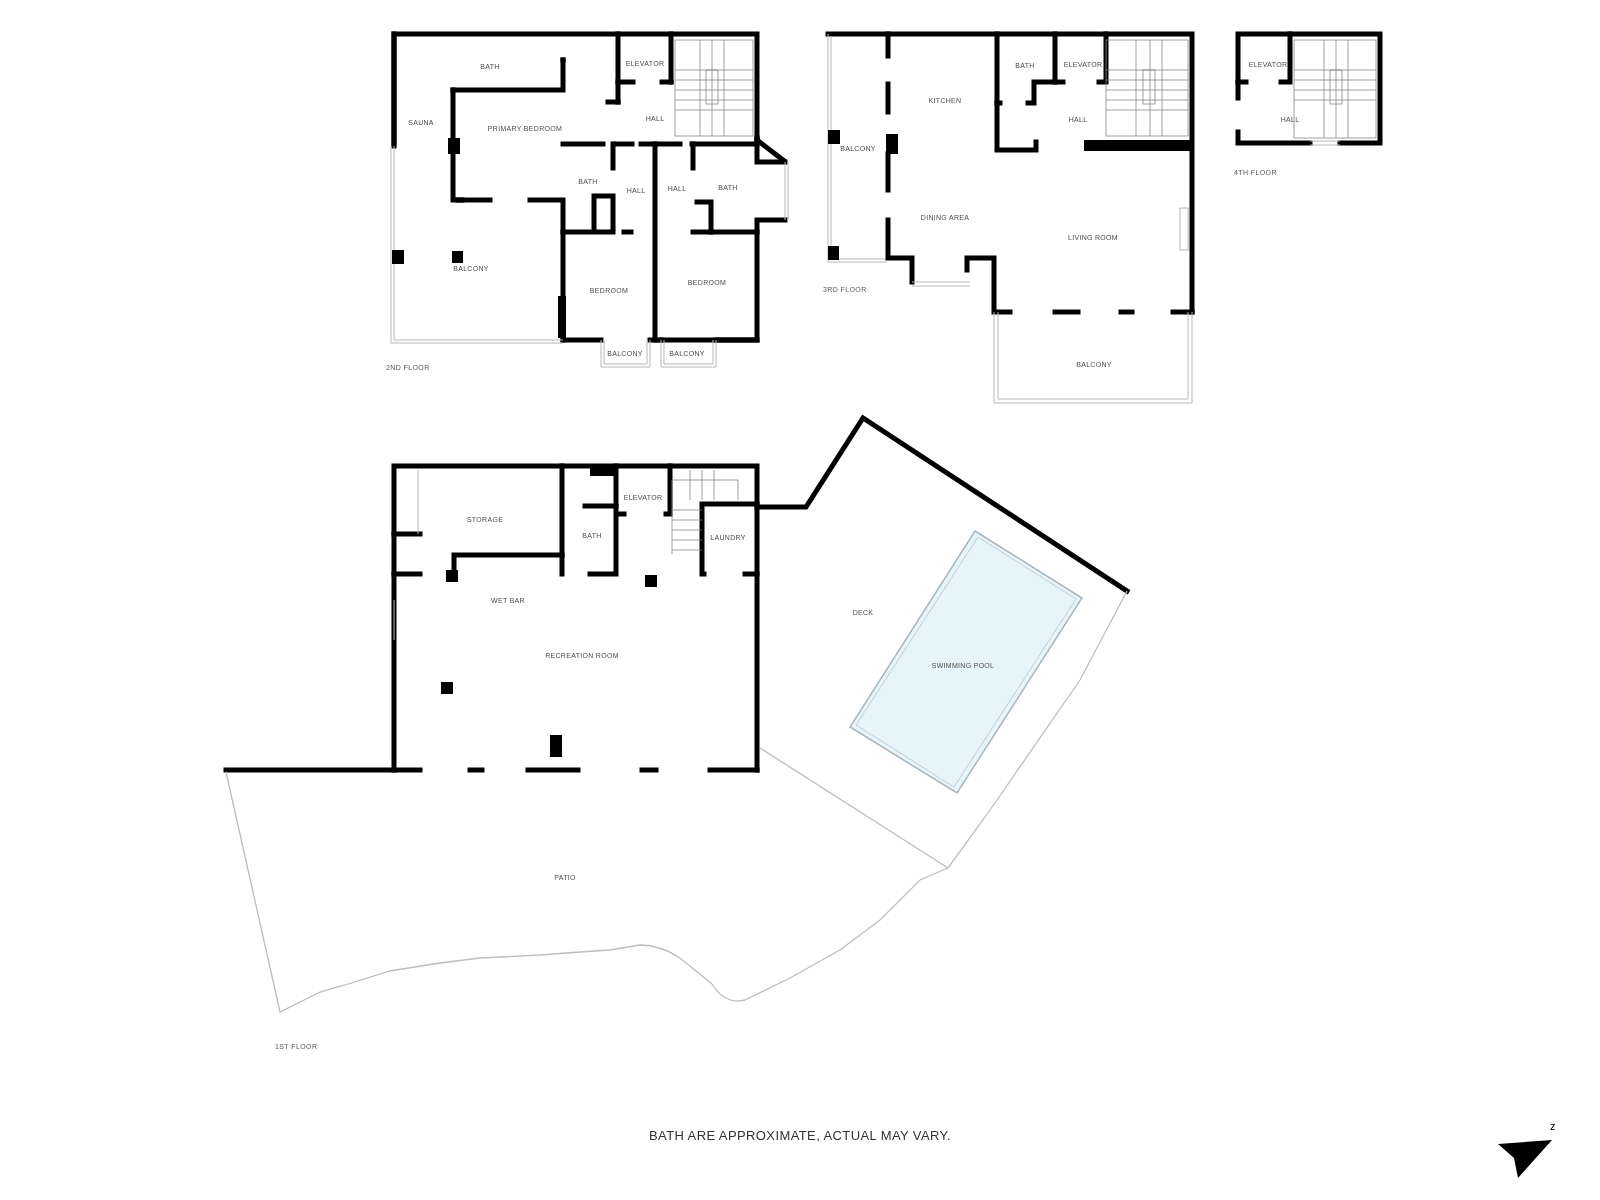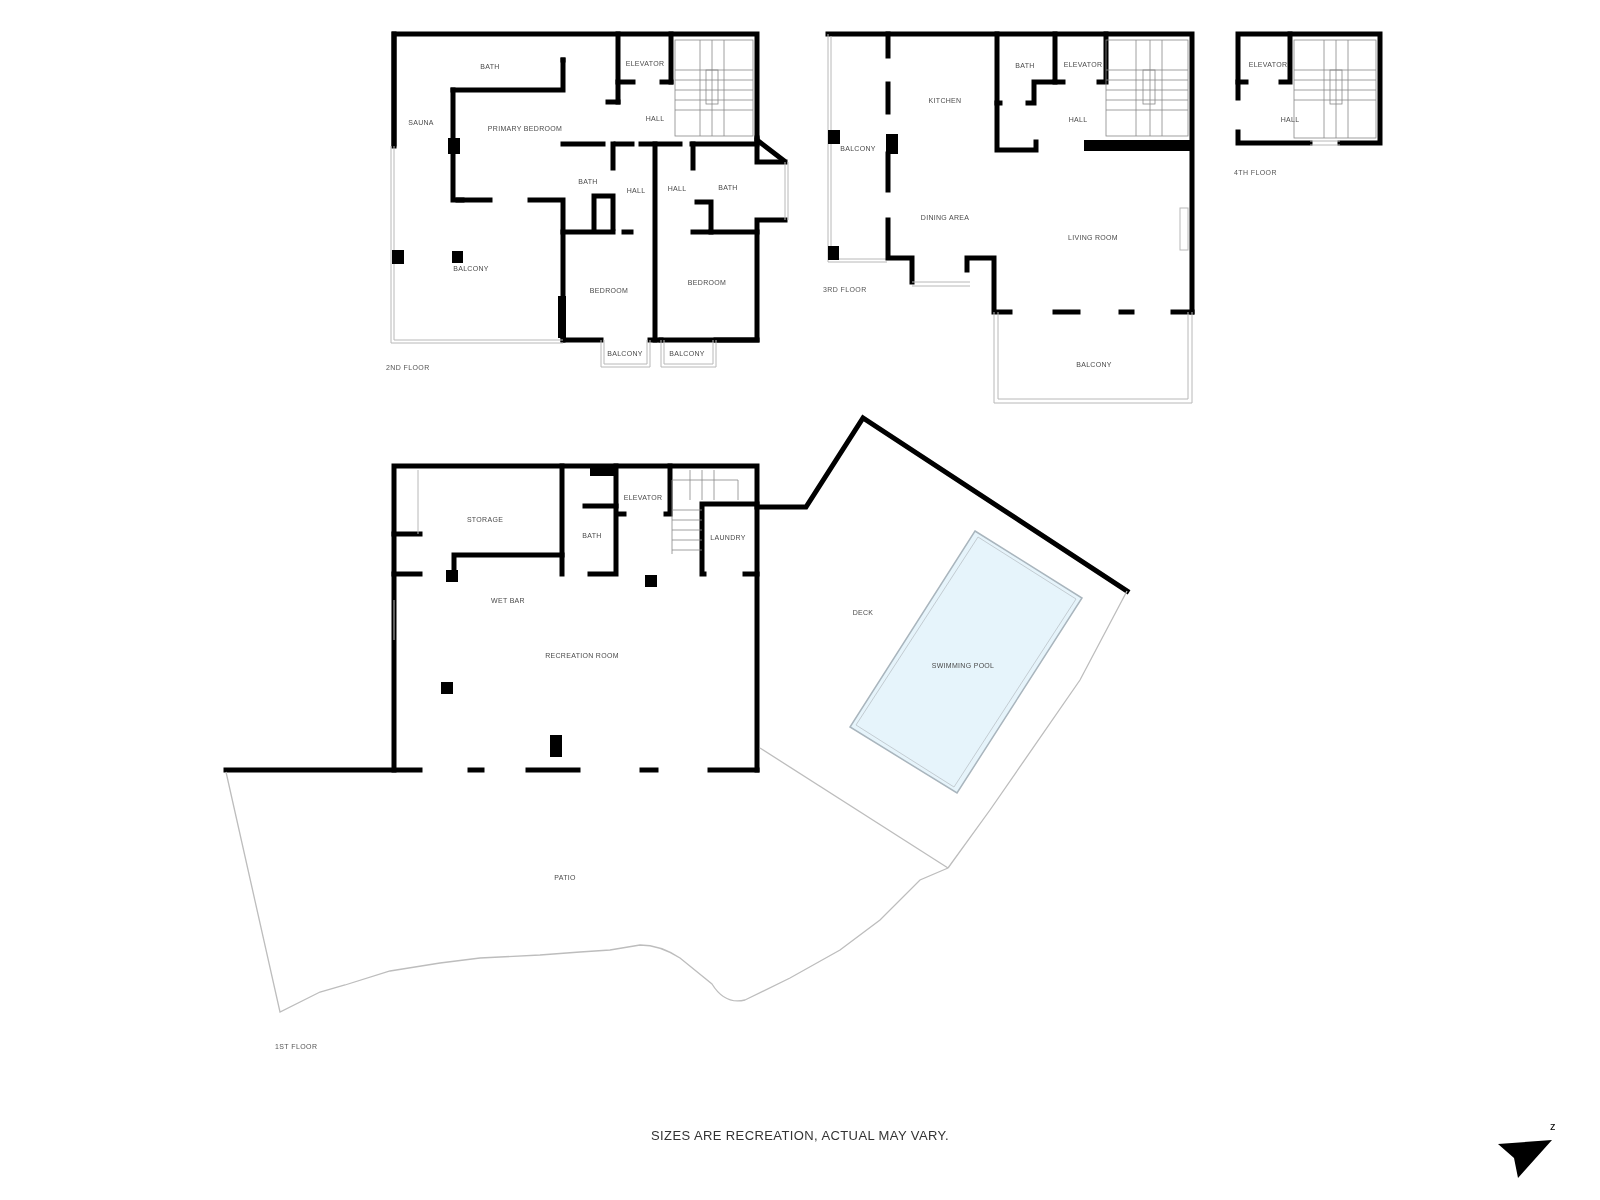--- a/index.html
+++ b/index.html
@@ -243,13 +243,13 @@
 <span class="lbl" style="left:592px;top:535px">BATH</span>
 <span class="lbl" style="left:643px;top:497px">ELEVATOR</span>
 <span class="lbl" style="left:728px;top:537px">LAUNDRY</span>
 <span class="lbl" style="left:508px;top:600px">WET BAR</span>
 <span class="lbl" style="left:582px;top:655px">RECREATION ROOM</span>
 <span class="lbl" style="left:863px;top:612px">DECK</span>
 <span class="lbl" style="left:963px;top:665px">SWIMMING POOL</span>
 <span class="lbl" style="left:565px;top:877px">PATIO</span>
 <span class="floor-lbl" style="left:275px;top:1043px">1ST FLOOR</span>
 
-<div class="disclaimer">SIZES ARE RECREATION, ACTUAL MAY VARY.</div>
+<div class="disclaimer">BATH ARE APPROXIMATE, ACTUAL MAY VARY.</div>
 
 </body></html>

